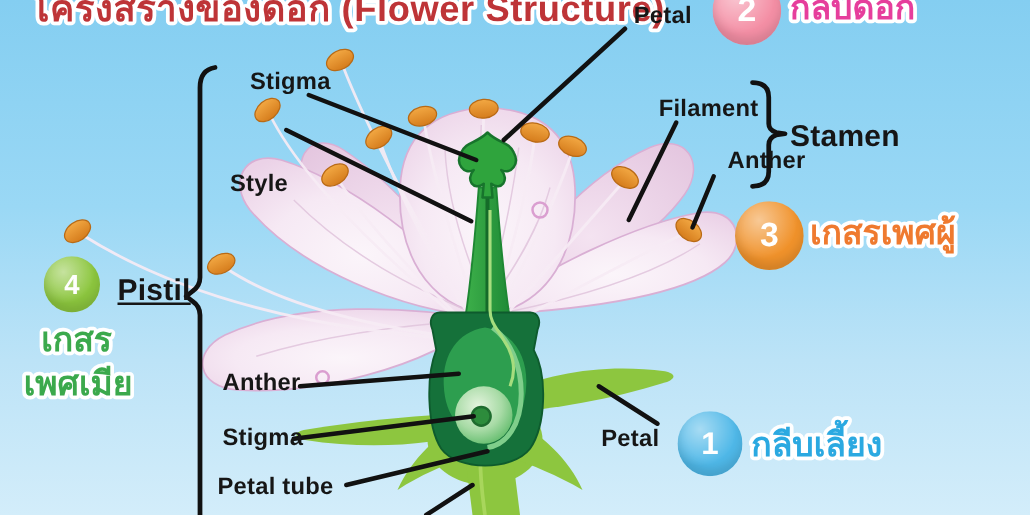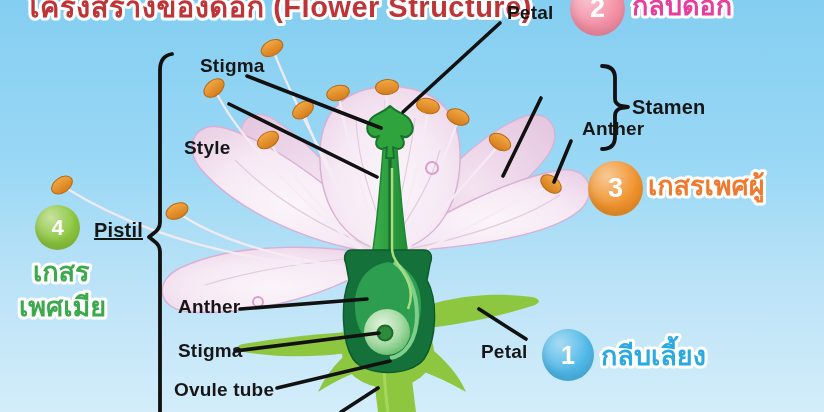--- a/index.html
+++ b/index.html
@@ -7,21 +7,21 @@
     position:relative;width:824px;height:412px;overflow:hidden;
     background:linear-gradient(180deg,#84CEF1 0%,#9AD8F5 40%,#BCE3F7 70%,#D3EDFA 100%);
     font-family:"Liberation Sans",sans-serif;
   }
   .stage svg{position:absolute;left:0;top:0;}
   svg text{font-family:"Liberation Sans","DejaVu Sans",sans-serif;}
   .eng-label{
     position:absolute;color:#161616;font-size:19px;font-weight:600;
     white-space:nowrap;letter-spacing:.2px;
   }
-  .eng-label.big{font-size:20px;font-weight:bold;}
+  .eng-label.big{font-size:24px;font-weight:bold;}
   .num-circle{
     position:absolute;border-radius:50%;display:flex;align-items:center;justify-content:center;
     color:#fff;font-weight:bold;
     background-image:radial-gradient(circle at 35% 28%,rgba(255,255,255,.50),rgba(255,255,255,0) 58%);
     box-shadow:inset 0 -6px 8px rgba(0,0,0,.12);
   }
   .c1{left:542px;top:329px;width:52px;height:52px;font-size:25px;}
   .c2{left:570px;top:-19px;width:55px;height:55px;font-size:27px;}
   .c3{left:588px;top:161px;width:55px;height:55px;font-size:27px;}
   .c4{left:35px;top:205px;width:45px;height:45px;font-size:22px;}
@@ -162,26 +162,27 @@
       <text class="thai-svg-text" x="648" y="195" fill="#EF7A2F">เกสรเพศผู้</text>
       <text class="thai-svg-text" x="33" y="281" fill="#3BA94C">เกสร</text>
       <text class="thai-svg-text" x="19" y="316" fill="#3BA94C">เพศเมีย</text>
       <text class="thai-svg-text" x="601" y="365" fill="#2BA9E1">กลีบเลี้ยง</text>
     </g>
   </svg>
 
   <div class="eng-label" style="left:507px;top:2px;">Petal</div>
   <div class="eng-label" style="left:200px;top:55px;">Stigma</div>
   <div class="eng-label" style="left:184px;top:95px;margin-top:42px;">Style</div>
+  <div class="eng-label" style="left:527px;top:77px;">Filament</div>
   <div class="eng-label" style="left:562px;top:118px;margin-left:20px;">Anther</div>
   <div class="eng-label big" style="left:632px;top:96px;">Stamen</div>
   <div class="eng-label big" style="left:94px;top:219px;text-decoration:underline;">Pistil</div>
   <div class="eng-label" style="left:178px;top:296px;">Anther</div>
   <div class="eng-label" style="left:178px;top:340px;">Stigma</div>
-  <div class="eng-label" style="left:174px;top:379px;">Ovule tube</div>
+  <div class="eng-label" style="left:174px;top:379px;">Petal tube</div>
   <div class="eng-label" style="left:481px;top:341px;">Petal</div>
 
   <div class="num-circle c2" style="background-color: rgb(244, 143, 165);">2</div>
   <div class="num-circle c3" style="background-color: rgb(240, 146, 43);">3</div>
   <div class="num-circle c4" style="background-color: rgb(140, 198, 62);">4</div>
   <div class="num-circle c1" style="background-color: rgb(79, 184, 232);">1</div>
 
 </div>
 
 </body></html>

